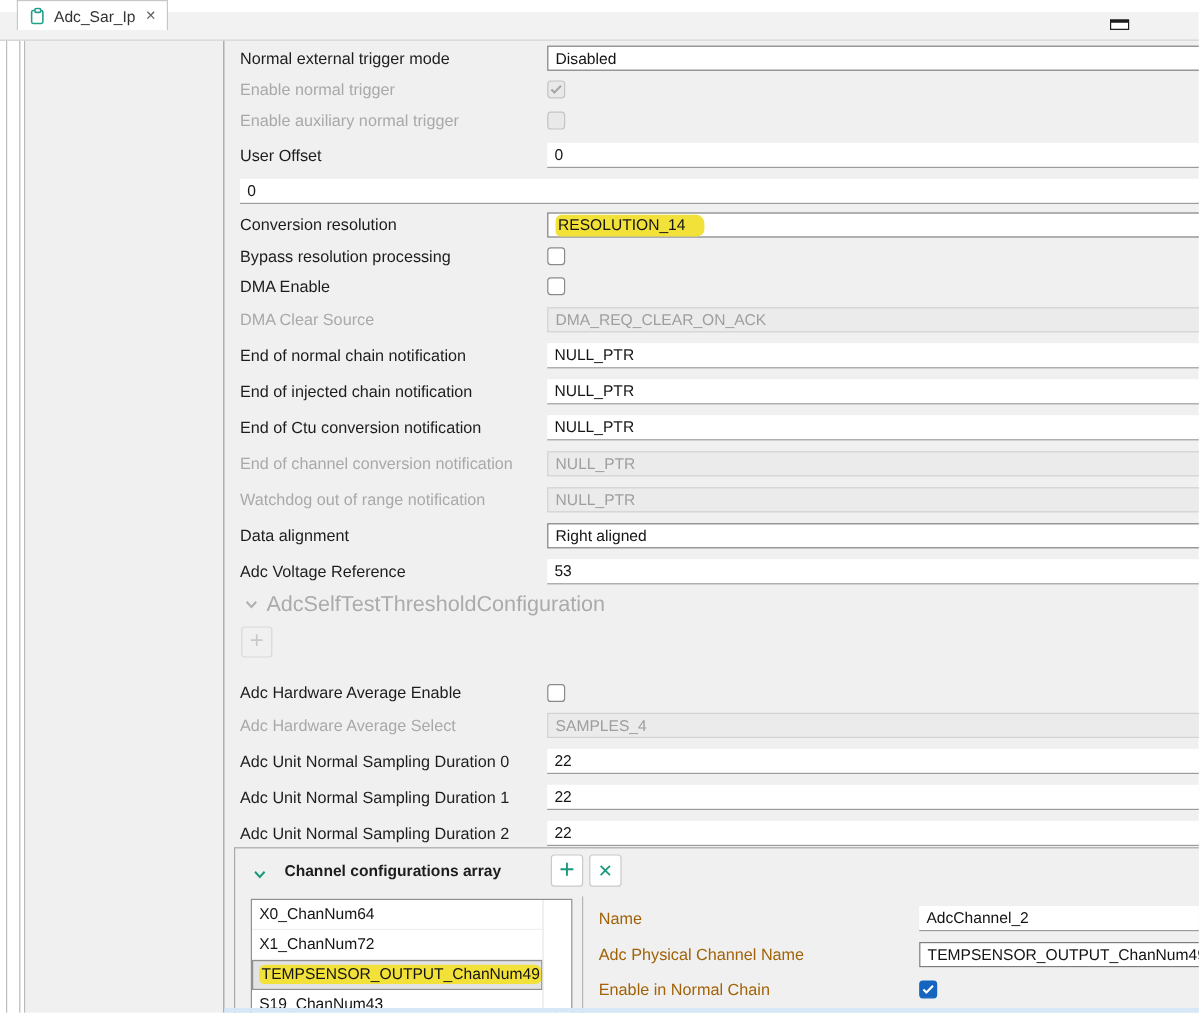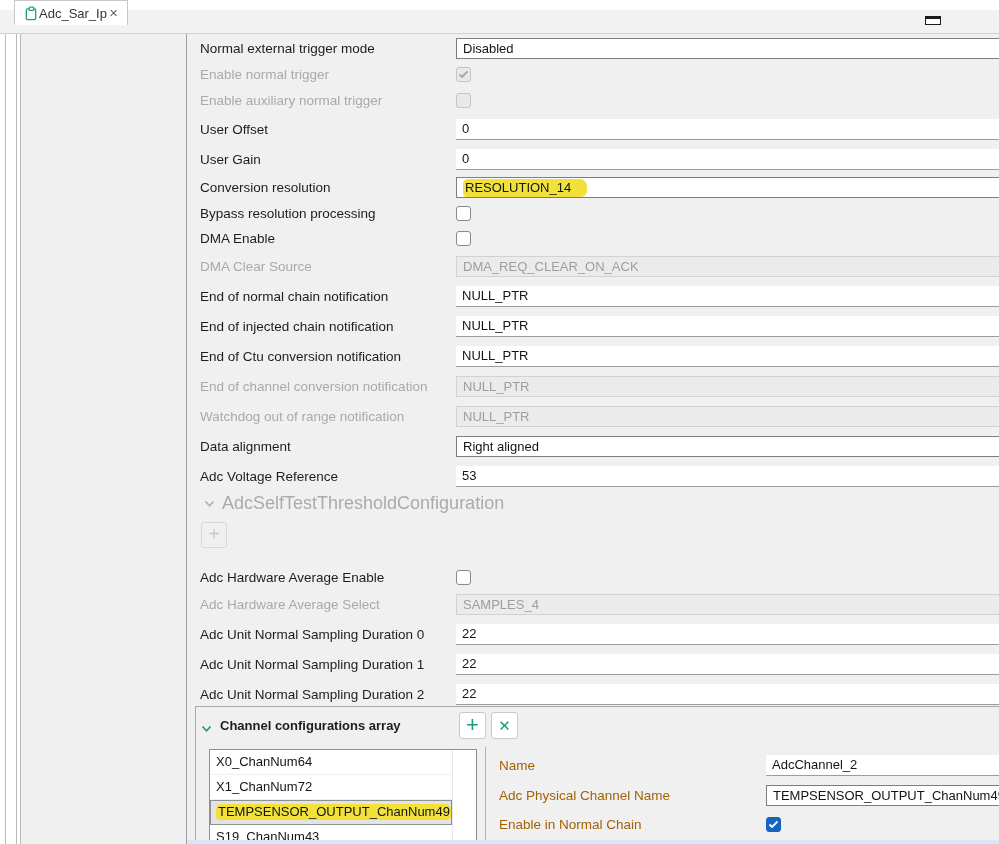--- a/index.html
+++ b/index.html
@@ -5,21 +5,21 @@
   * { margin:0; padding:0; box-sizing:border-box; }
   html,body { width:999px; height:844px; overflow:hidden; background:#ffffff;
               font-family:"Liberation Sans", sans-serif; }
   #stage { position:relative; width:999px; height:844px; overflow:hidden; }
 
   
   .tabstrip { position:absolute; left:0; top:10px; width:999px; height:24px;
               background:#f2f2f2; border-bottom:1px solid #cfcfcf; }
   .tab { position:absolute; left:14px; top:0; height:25px; background:#ffffff;
          border:1px solid #c8c8c8; border-bottom:none; display:flex;
-         align-items:center; padding:0 9px; z-index:3; }
+         align-items:center; gap:6px; padding:0 9px; z-index:3; }
   .tab-label { font-size:13px; color:#333; }
   .tab-close { font-size:11px; color:#5f6368; cursor:pointer; margin-left:2px; }
   .min-icon { position:absolute; right:58px; top:6px; width:16px; height:9px;
               border:1px solid #1b1b1b; border-top:3px solid #1b1b1b; background:#fff; }
 
   
   .vline { position:absolute; top:34px; bottom:0; width:1px; background:#bdbdbd; }
   .graybase { position:absolute; left:21px; top:34px; width:978px; height:810px; background:#f0f0f0; }
   .form-divider { position:absolute; left:186px; top:34px; bottom:0; width:1px; background:#9f9f9f; z-index:2; }
 
@@ -42,21 +42,21 @@
   .cb.blue { background:var(--blue,#1565c0); border-color:var(--blue,#1565c0); }
 
   .section-row { display:flex; align-items:center; gap:7px; padding-left:4px; }
   .section-row .sec-label { font-size:18px; color:#ababab; }
   .addbtn-dis { width:26px; height:26px; border:1px solid #d8d8d8; border-radius:3px;
         color:#c9c9c9; font-size:20px; line-height:22px; text-align:center; margin:6px 0 0 1px; }
 
   
   #panel { position:absolute; left:195px; top:706px; width:830px; height:160px;
            border:1px solid #a9a9a9; background:#f0f0f0; z-index:1; }
-  .panel-header { position:absolute; left:5px; top:11px; display:flex; align-items:flex-end; gap:8px; }
+  .panel-header { position:absolute; left:15px; top:11px; display:flex; align-items:flex-end; gap:15px; }
   .panel-title { font-size:13px; font-weight:bold; color:#1d1d1d; }
   .sqbtn { position:absolute; top:5px; width:27px; height:27px; background:#fff;
            border:1px solid #c9c9c9; border-radius:3px; display:flex; align-items:center;
            justify-content:center; color:var(--accent,#1a9a7d); cursor:pointer; }
   .sqbtn.add { left:263px; font-size:22px; font-weight:300; padding-bottom:2px; }
   .sqbtn.rem { left:295px; font-size:15px; }
 
   #chan-list { position:absolute; left:13px; top:42px; width:268px; height:112px;
                background:#fff; border:1px solid #8f8f8f; overflow:hidden; }
   .col-line { position:absolute; left:242px; top:0; bottom:0; width:1px; background:#e6e6e6; }
@@ -126,21 +126,20 @@
           <span class="cb dis"></span>
         </div>
       </div>
       <div class="row input" style="height: 30px;">
         <span class="lbl">User Offset</span>
         <div class="ctl">
           <div class="fld">0</div>
         </div>
       </div>
       <div class="row input" style="height: 30px;">
-        <span class="lbl">User Gain</span>
         <div class="ctl">
           <div class="fld">0</div>
         </div>
       </div>
       <div class="row combo" style="height: 27px;">
         <span class="lbl">Conversion resolution</span>
         <div class="ctl">
           <div class="fld"><span class="hl">RESOLUTION_14</span></div>
         </div>
       </div>

